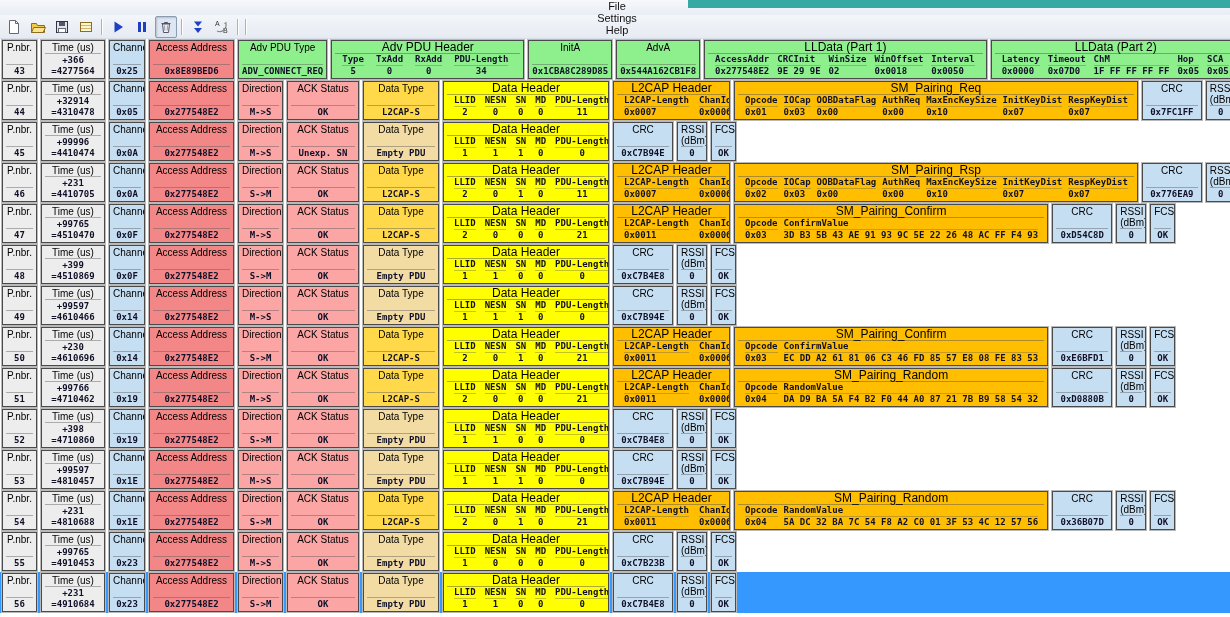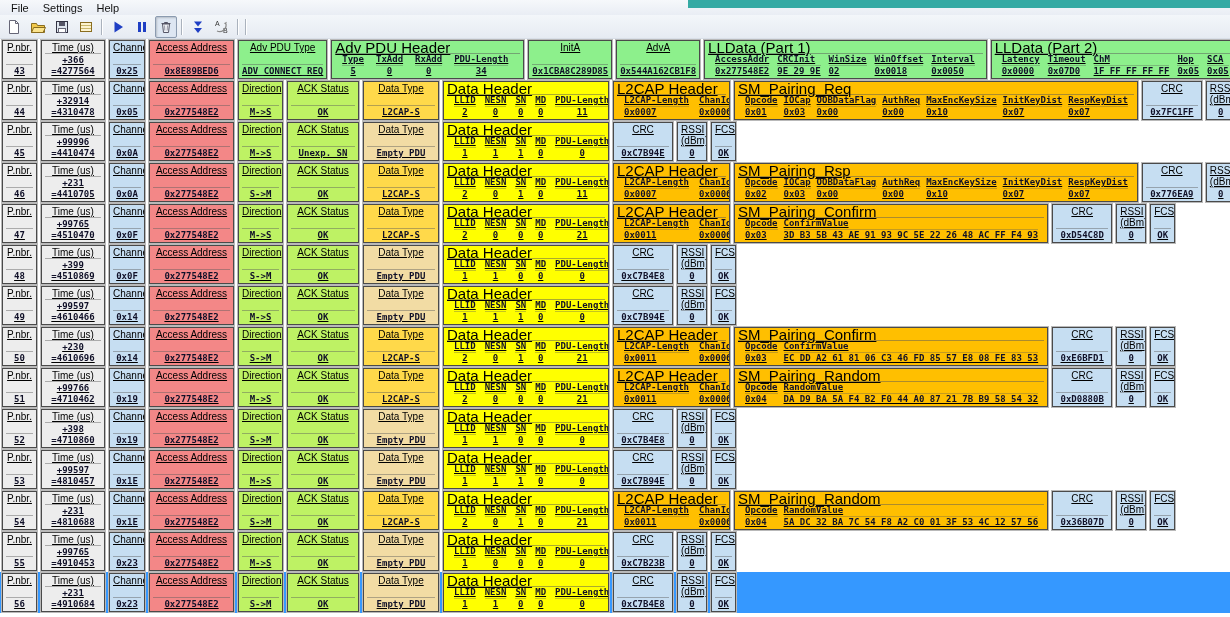--- a/index.html
+++ b/index.html
@@ -1,43 +1,43 @@
 <!DOCTYPE html>
 <html style="--teal: #35aaa4; --sel: #3598ff; --gray: #ededed; --blue: #c6def2; --red: #f38787; --gold: #ffd94a; --tan: #f2dca4; --yellow: #ffff00; --orange: #ffbf00; --green: #8df08c; --icon_blue: #1f3fc4;"><head>
 <meta charset="utf-8">
 <style>
   html,body{margin:0;padding:0;background:#cfd6de;}
   .app{position:relative;width:1230px;height:617px;overflow:hidden;background:#fff;
        font-family:"Liberation Sans",sans-serif;-webkit-font-smoothing:none;}
   
   .menubar{height:15px;background:linear-gradient(#f6f8fb,#e9edf4);display:flex;align-items:center;
-           font-size:11px;color:#111;padding-left:4px;}
+           font-size:11px;color:#111;padding-left:4px;flex-direction:column;}
   .menu-item{padding:0 7px;cursor:default;}
   .tealstrip{position:absolute;top:0;left:688px;width:542px;height:8px;background:var(--teal,#35aaa4);}
   .toolbar{height:23px;background:linear-gradient(#f3f6fa,#e6ebf2);display:flex;align-items:center;
            padding-left:2px;border-bottom:1px solid #d9dfe8;}
   .tbtn{width:20px;height:20px;display:flex;align-items:center;justify-content:center;margin:0 1px;
         border:1px solid transparent;border-radius:2px;}
   .tbtn.pressed{border:1px solid #8b9bb0;background:#dde6f2;box-shadow:inset 1px 1px 2px rgba(0,0,0,.18);}
   .sep{width:0;height:16px;border-left:1px solid #aab2bd;border-right:1px solid #fff;margin:0 3px;}
   
   .list{position:absolute;top:39px;left:0;width:1230px;}
   .rowband{height:41px;box-sizing:border-box;padding:1px 0 0 2px;background:#fff;}
   .rowband.selected{background:var(--sel,#3598ff);}
-  .row{display:flex;height:39px;align-items:stretch;text-decoration:underline;}
+  .row{display:flex;height:39px;align-items:stretch;}
   .cell{box-sizing:border-box;border:1px solid #4a4a4a;box-shadow:0 0 0 1px #b9b9b9;
         margin-right:4px;display:flex;flex-direction:column;justify-content:space-between;
         padding:1px 3px;overflow:hidden;flex:none;}
   .lbl{font-size:10px;line-height:11px;text-align:center;color:#000;white-space:nowrap;}
   .val{font:700 9px "DejaVu Sans Mono","Liberation Mono",monospace;line-height:11px;text-align:center;
        white-space:pre;color:#101028;border-top:1px solid rgba(90,90,90,.45);padding-top:1px;}
   .k-time .val + .val{border-top:none;padding-top:0;}
   .s2lbl{border-top:none;}
   
-  .gtitle{font-size:15px;line-height:11px;text-align:left;border-bottom:1px solid rgba(90,90,90,.5);white-space:nowrap;}
+  .gtitle{font-size:12px;line-height:11px;text-align:center;border-bottom:1px solid rgba(90,90,90,.5);white-space:nowrap;}
   .gcols{display:flex;flex:1;margin-left:7px;}
   .gcol{display:flex;flex-direction:column;justify-content:space-between;margin-right:10px;}
   .gcol:last-child{margin-right:0;}
   .gh,.gv{font:700 9px "DejaVu Sans Mono","Liberation Mono",monospace;line-height:11px;
           text-align:left;white-space:pre;color:#101028;}
   .gh{border-bottom:1px solid rgba(90,90,90,.35);}
   .k-dhdr .gv,.k-advhdr .gv{text-align:center;}
   .k-dhdr .gcol{margin-right:9px;}
   .k-advhdr .gcol{margin-right:12px;}
   .k-lld .gcol{margin-right:8px;}
@@ -45,21 +45,21 @@
   
   .k-pnbr{width:35px}.k-time{width:64px}.k-chan{width:36px}.k-aa{width:85px}
   .k-dir{width:45px}.k-ack{width:72px}.k-dtype{width:76px}
   .k-dhdr{width:166px}.k-l2cap{width:117px}
   .k-crc{width:60px}.k-rssi{width:30px}.k-fcs{width:25px}
   .k-auto{width:auto}
   
   .bg-gray{background:var(--gray,#ededed)}
   .bg-blue{background:var(--blue,#c6def2)}
   .bg-red{background:var(--red,#f38787)}
-  .bg-white{background:#bef264}
+  .bg-white{background:#fca5a5}
   .bg-gold{background:var(--gold,#ffd94a)}
   .bg-tan{background:var(--tan,#f2dca4)}
   .bg-yellow{background:var(--yellow,#ffff00)}
   .bg-orange{background:var(--orange,#ffbf00)}
   .bg-green{background:var(--green,#8df08c)}
   svg{display:block}
 </style>
 </head>
 <body>
 

